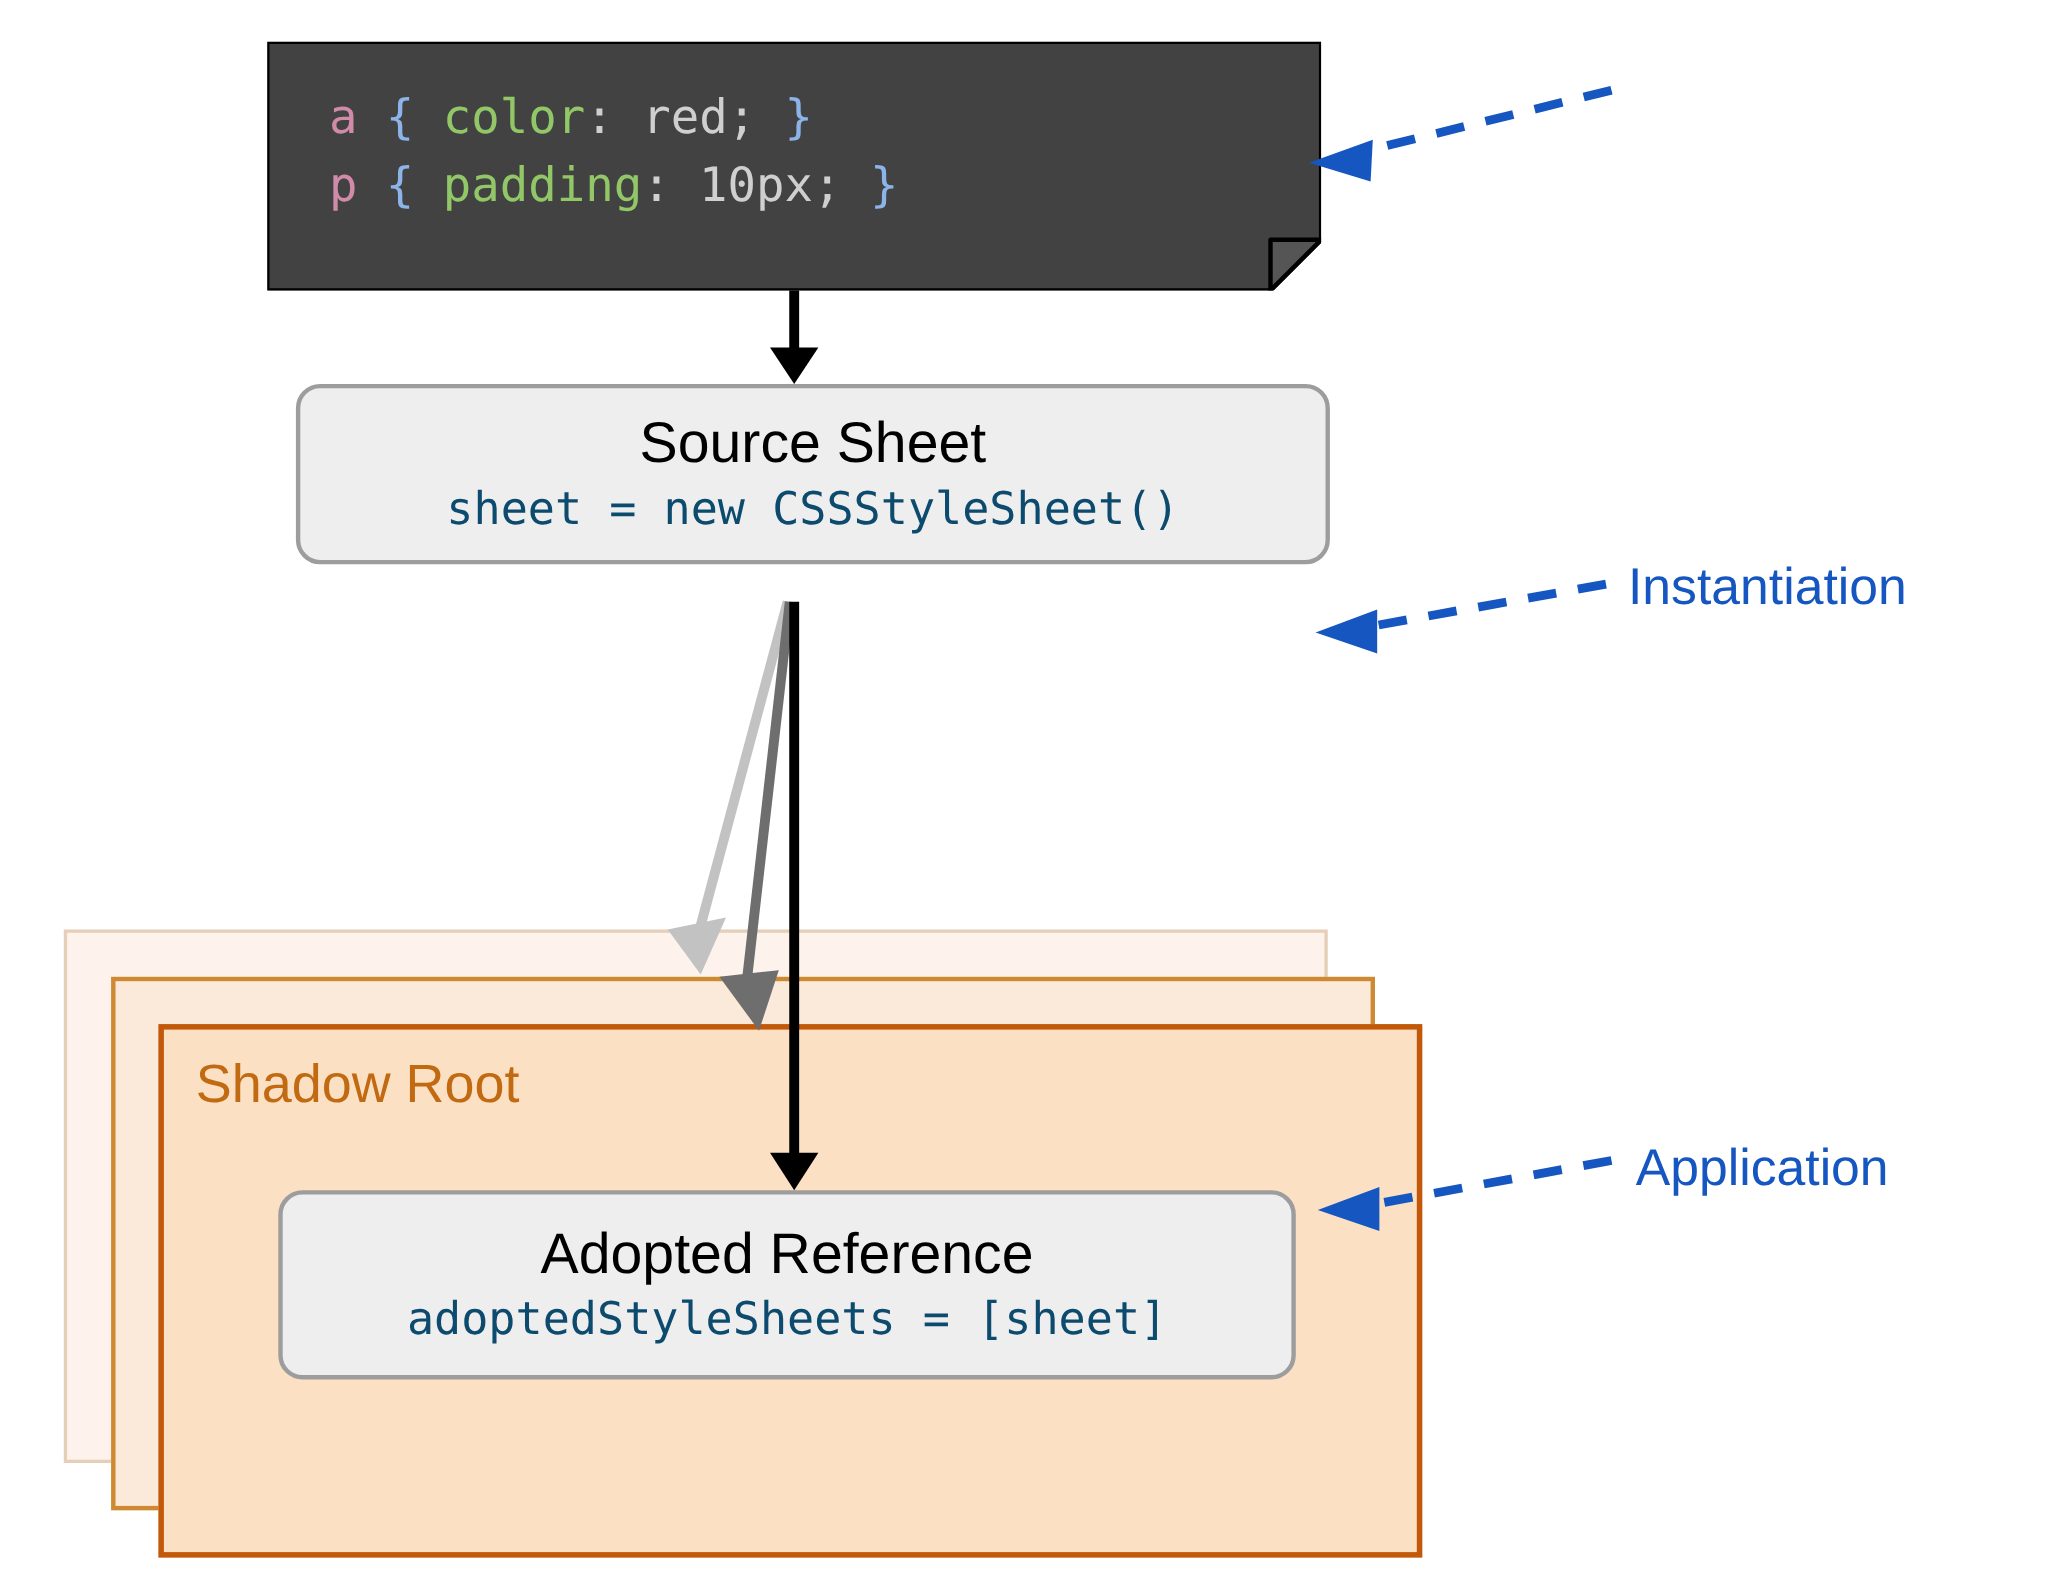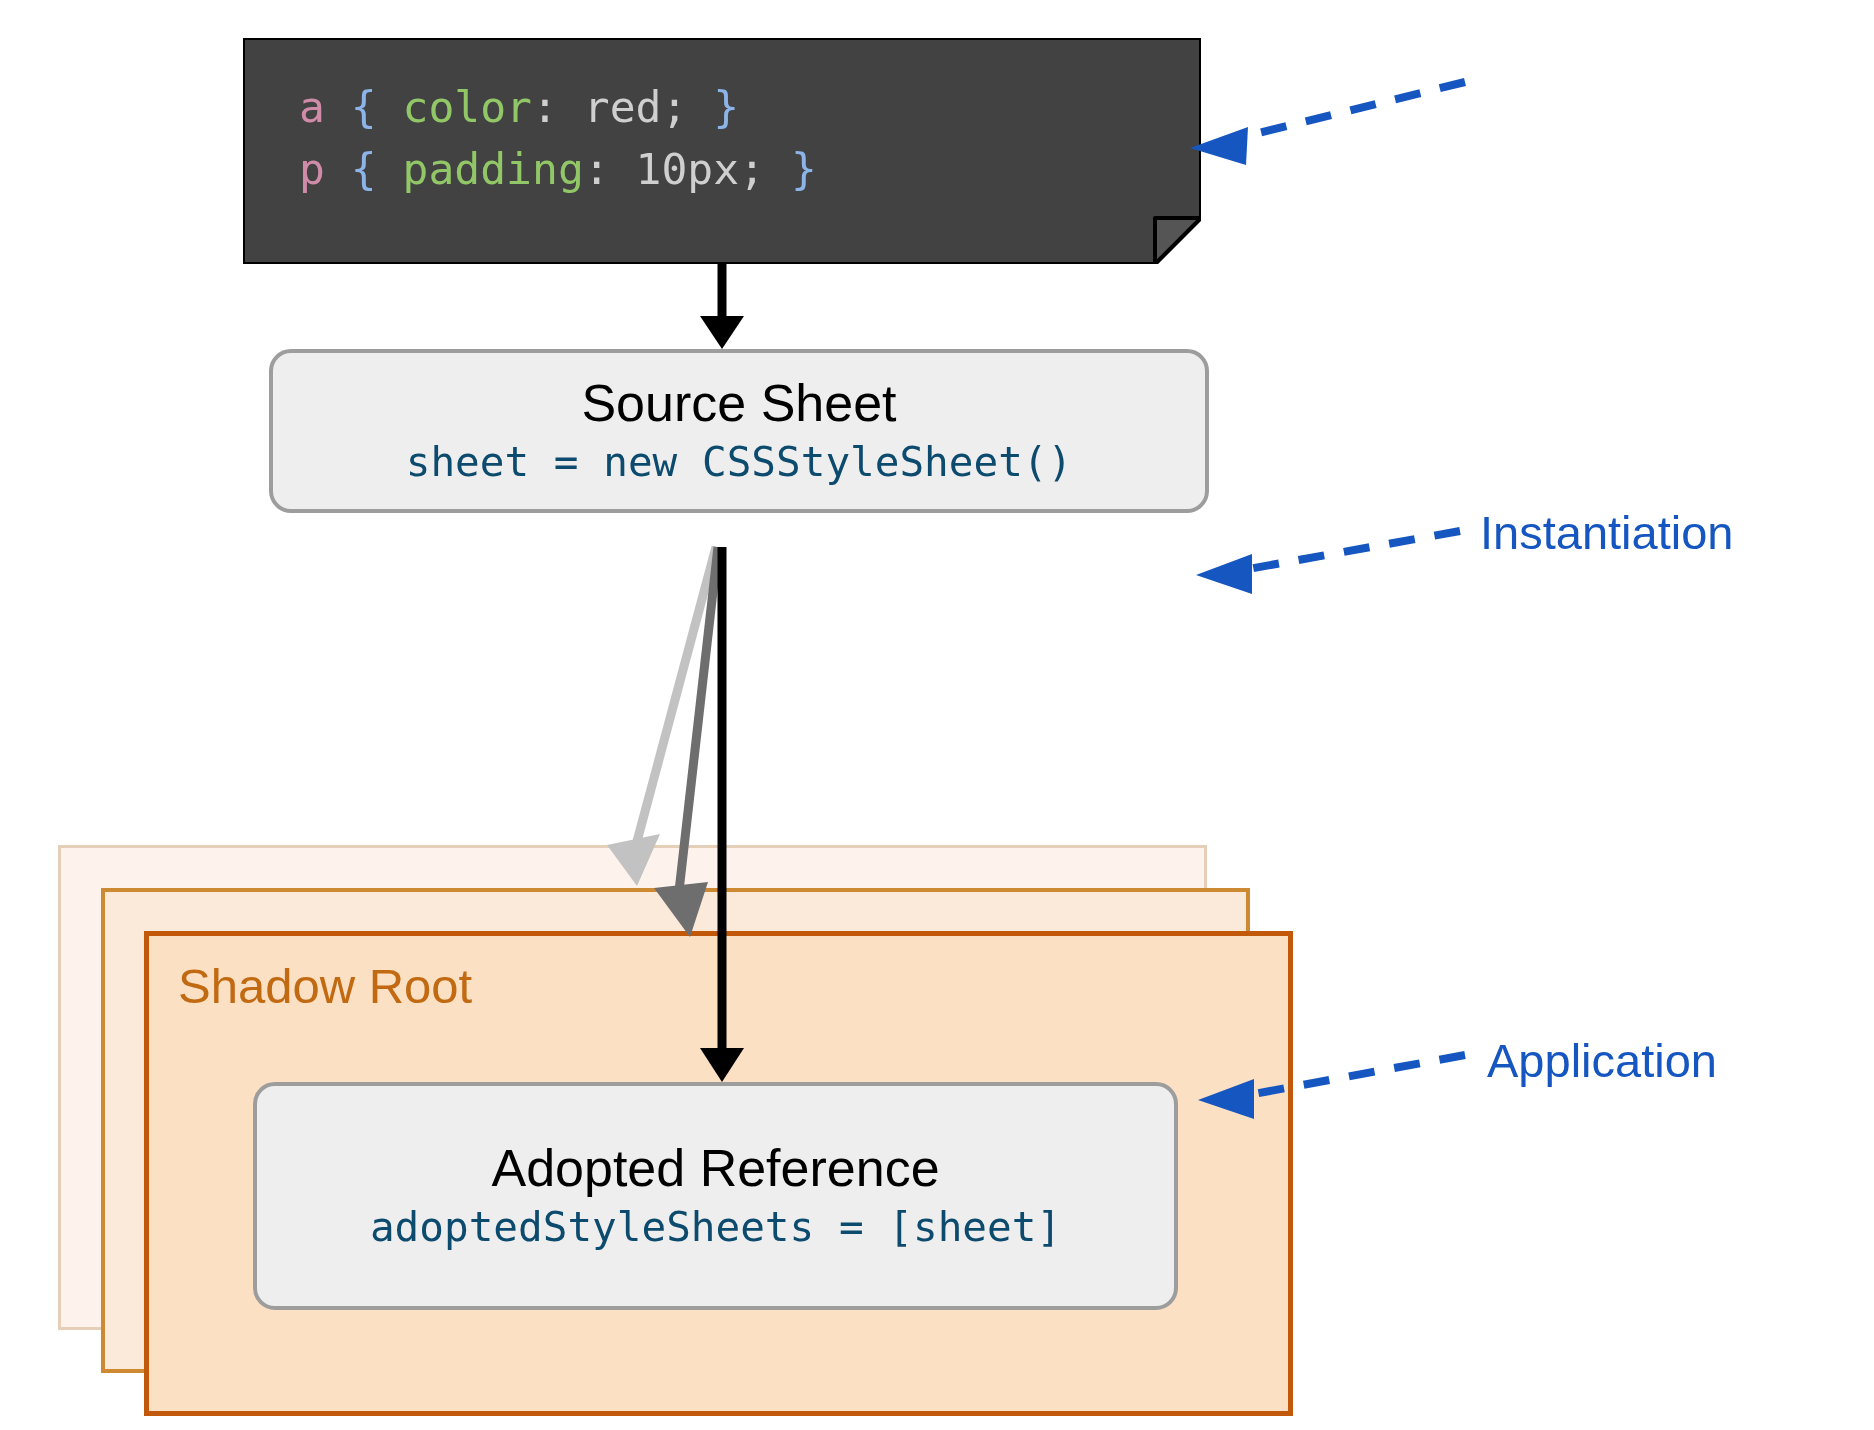--- a/index.html
+++ b/index.html
@@ -82,21 +82,21 @@
     left: 257px;
     top: 349px;
     width: 940px;
     height: 164px;
     margin-left: 12px;
   }
   #adopted-box {
     left: 253px;
     top: 1082px;
     width: 925px;
-    height: 228px;
+    height: 172px;
   }
 
   
   .shadow-layer {
     position: absolute;
     box-sizing: border-box;
   }
   #shadow-layer-back {
     left: 58px;
     top: 845px;

